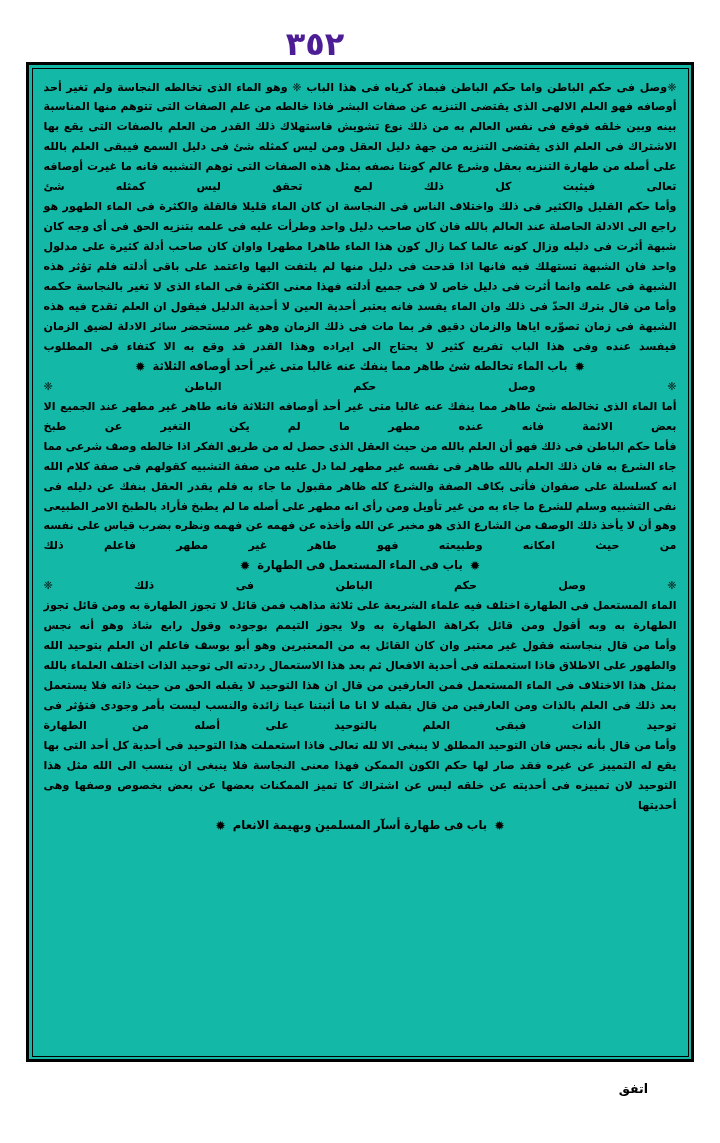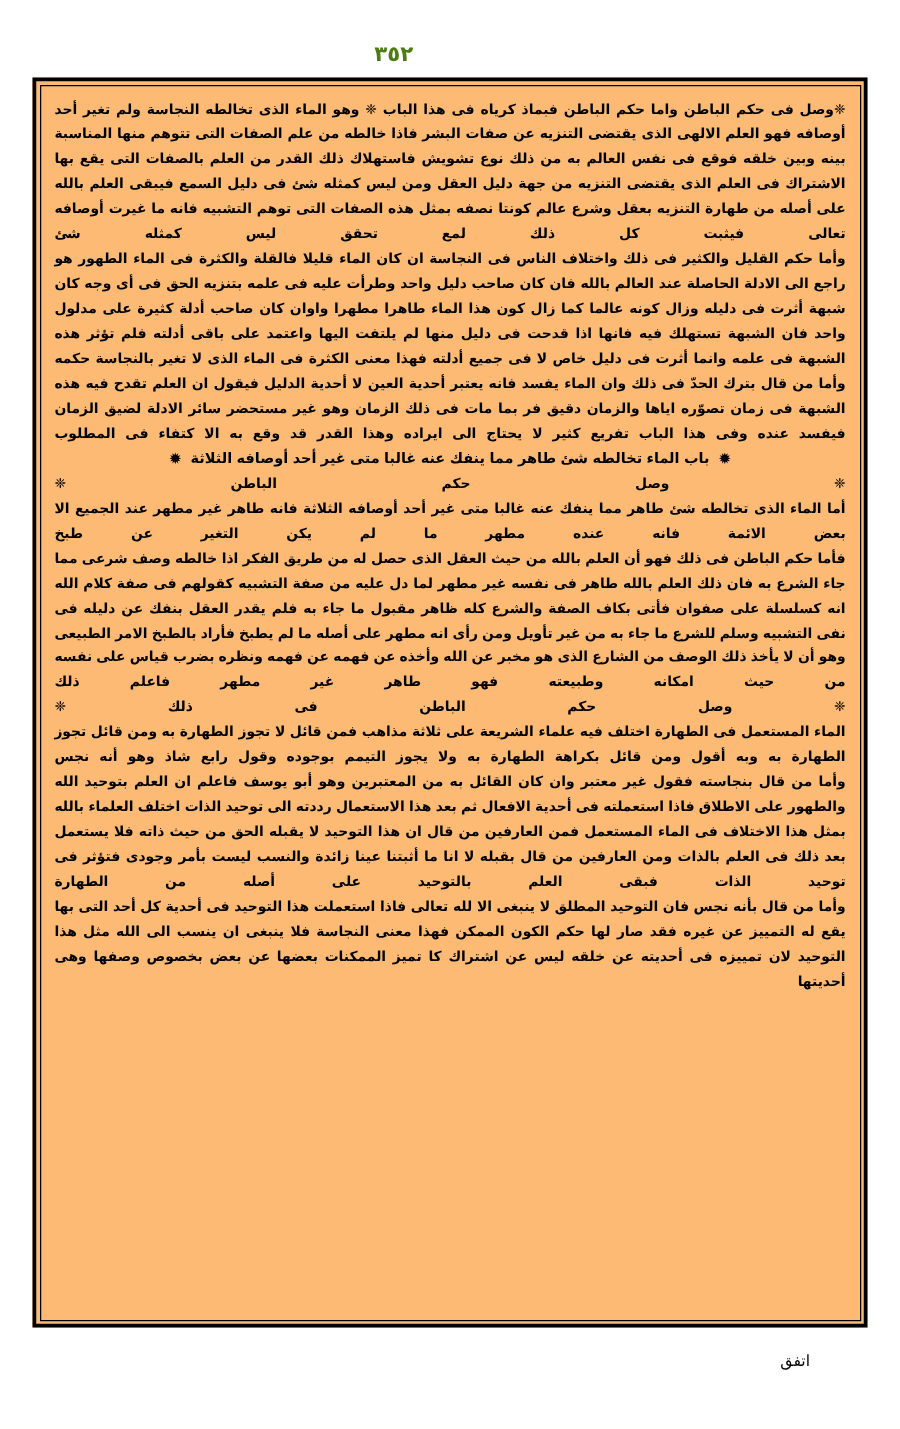--- a/index.html
+++ b/index.html
@@ -34,38 +34,38 @@
     width: 720px;
     height: 32px;
     display: flex;
     justify-content: center;
     align-items: center;
     padding-right: 90px;
     box-sizing: border-box;
   }
   .folio-number {
     font-family: "DejaVu Sans", "Liberation Sans", sans-serif;
-    font-size: 17px;
+    font-size: 32px;
     font-weight: 700;
     letter-spacing: 1px;
-    color: #4d7c0f;
+    color: #4c1d95;
     line-height: 1;
   }
 
   
   .text-frame {
     position: absolute;
     top: 62px;
     left: 26px;
     width: 668px;
     height: 1000px;
     box-sizing: border-box;
     border: 3.5px solid #000;
     padding: 2.5px;
-    background: #fdba74;
+    background: #14b8a6;
   }
   .text-frame-inner {
     box-sizing: border-box;
     width: 100%;
     height: 100%;
     border: 1.2px solid #000;
     padding: 9px 11px 6px 11px;
     overflow: hidden;
   }
 
@@ -111,21 +111,21 @@
   
   .catchword-row {
     position: absolute;
     top: 1078px;
     right: 72px;
     direction: rtl;
   }
   .catchword {
     font-family: "DejaVu Sans", "Liberation Sans", sans-serif;
     font-size: 12.5px;
-    font-weight: 400;
+    font-weight: 700;
     color: #000;
     line-height: 1;
   }
 </style>
 </head>
 <body>
 
 <div class="page">
 
   <div class="folio-row">
@@ -145,30 +145,36 @@
         <p class="heading-line">
           <span class="ornament">✹</span><span>باب الماء تخالطه شئ طاهر مما ينفك عنه غالبا متى غير أحد أوصافه الثلاثة</span><span class="ornament">✹</span>
         </p>
 
         <p class="para">❈ وصل حكم الباطن ❈</p>
 
         <p class="para">أما الماء الذى تخالطه شئ طاهر مما ينفك عنه غالبا متى غير أحد أوصافه الثلاثة فانه طاهر غير مطهر عند الجميع الا بعض الائمة فانه عنده مطهر ما لم يكن التغير عن طبخ</p>
 
         <p class="para">فأما حكم الباطن فى ذلك فهو أن العلم بالله من حيث العقل الذى حصل له من طريق الفكر اذا خالطه وصف شرعى مما جاء الشرع به فان ذلك العلم بالله طاهر فى نفسه غير مطهر لما دل عليه من صفة التشبيه كقولهم فى صفة كلام الله انه كسلسلة على صفوان فأتى بكاف الصفة والشرع كله ظاهر مقبول ما جاء به فلم يقدر العقل بنفك عن دليله فى نفى التشبيه وسلم للشرع ما جاء به من غير تأويل ومن رأى انه مطهر على أصله ما لم يطبخ فأراد بالطبخ الامر الطبيعى وهو أن لا يأخذ ذلك الوصف من الشارع الذى هو مخبر عن الله وأخذه عن فهمه عن فهمه ونظره بضرب قياس على نفسه من حيث امكانه وطبيعته فهو طاهر غير مطهر فاعلم ذلك</p>
 
+        <p class="heading-line">
+          <span class="ornament">✹</span><span>باب فى الماء المستعمل فى الطهارة</span><span class="ornament">✹</span>
+        </p>
 
         <p class="para">❈ وصل حكم الباطن فى ذلك ❈</p>
 
         <p class="para">الماء المستعمل فى الطهارة اختلف فيه علماء الشريعة على ثلاثة مذاهب فمن قائل لا تجوز الطهارة به ومن قائل تجوز الطهارة به وبه أقول ومن قائل بكراهة الطهارة به ولا يجوز التيمم بوجوده وقول رابع شاذ وهو أنه نجس</p>
 
 
         <p class="para">وأما من قال بنجاسته فقول غير معتبر وان كان القائل به من المعتبرين وهو أبو يوسف فاعلم ان العلم بتوحيد الله والطهور على الاطلاق فاذا استعملته فى أحدية الافعال ثم بعد هذا الاستعمال رددته الى توحيد الذات اختلف العلماء بالله بمثل هذا الاختلاف فى الماء المستعمل فمن العارفين من قال ان هذا التوحيد لا يقبله الحق من حيث ذاته فلا يستعمل بعد ذلك فى العلم بالذات ومن العارفين من قال بقبله لا انا ما أثبتنا عينا زائدة والنسب ليست بأمر وجودى فتؤثر فى توحيد الذات فبقى العلم بالتوحيد على أصله من الطهارة</p>
 
         <p class="para">وأما من قال بأنه نجس فان التوحيد المطلق لا ينبغى الا لله تعالى فاذا استعملت هذا التوحيد فى أحدية كل أحد التى بها يقع له التمييز عن غيره فقد صار لها حكم الكون الممكن فهذا معنى النجاسة فلا ينبغى ان ينسب الى الله مثل هذا التوحيد لان تمييزه فى أحديته عن خلقه ليس عن اشتراك كا تميز الممكنات بعضها عن بعض بخصوص وصفها وهى أحديتها</p>
 
+        <p class="heading-line">
+          <span class="ornament">✹</span><span>باب فى طهارة أسآر المسلمين وبهيمة الانعام</span><span class="ornament">✹</span>
+        </p>
 
       </div>
     </div>
   </div>
 
   <div class="catchword-row">
     <span class="catchword">اتفق</span>
   </div>
 
 </div>

